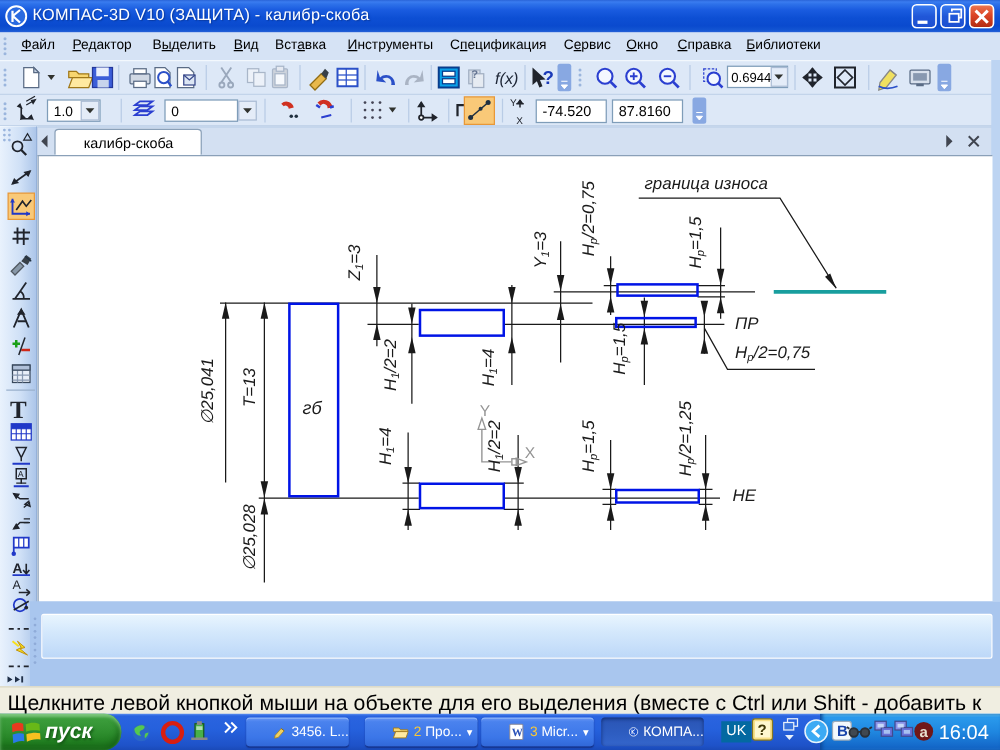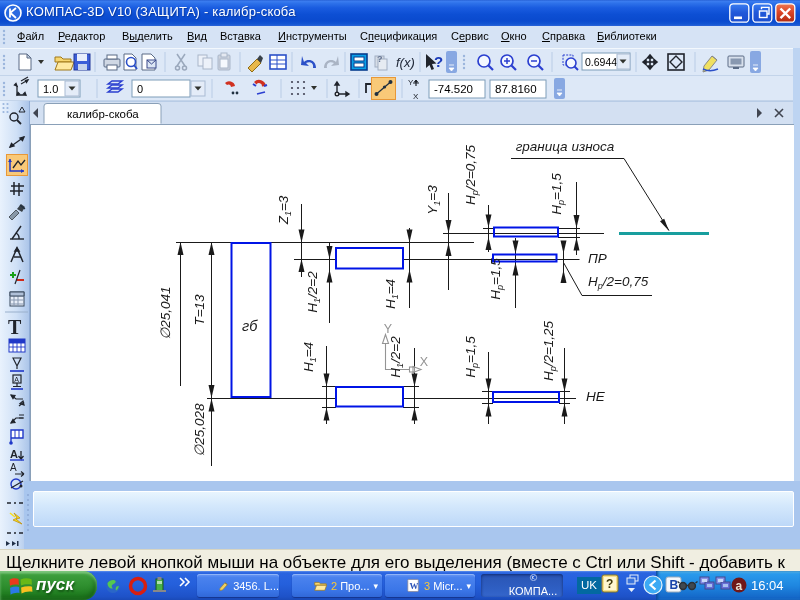--- a/index.html
+++ b/index.html
@@ -24,21 +24,21 @@
   #taskbar{left:0;top:571px;width:800px;height:29px;
     background:linear-gradient(180deg,#5e90ee 0%,#2a64e0 6%,#2560dc 45%,#1e52c8 88%,#1a4ab8 100%);}
   #rightedge{left:793px;top:48px;width:7px;height:433px;background:#bdd4f2;}
   .tbtn{top:574px;height:23px;border-radius:3px;color:#fff;font-size:11px;
     background:linear-gradient(180deg,#6b99f5 0%,#4a82ee 15%,#3b76e8 70%,#3168d8 100%);
     box-shadow:inset 0 1px 0 #8fb4f8, 0 1px 1px #16348c;
     display:flex;align-items:center;gap:4px;padding-left:22px;box-sizing:border-box;overflow:hidden;}
   .tbtn span{white-space:nowrap;}
   .tbtn i{font-style:normal;margin-left:auto;margin-right:4px;font-size:9px;}
   .tbtn.on{background:linear-gradient(180deg,#2a55b4 0%,#2e5ec2 60%,#3566cc 100%);
-    box-shadow:inset 0 1px 3px #102a70;flex-direction:column;}
+    box-shadow:inset 0 1px 3px #102a70;}
 </style></head>
 <body>
 <div class="abs" id="titlebar"></div>
 <div class="abs" id="titletxt">КОМПАС-3D V10 (ЗАЩИТА) - калибр-скоба</div>
 <svg class="abs" style="left:4px;top:4px" width="18" height="18" viewBox="0 0 18 18">
   <circle cx="9" cy="9" r="8" fill="#2a6ae0" stroke="#fff" stroke-width="1.6"></circle>
   <path d="M6 4.5 L6 13.5 M6 9 L12 4 M6.5 9 L12 14" stroke="#fff" stroke-width="1.8" fill="none"></path>
 </svg>
 <svg class="abs" style="left:729px;top:3px" width="68" height="20" viewBox="0 0 68 20">
   <defs>
@@ -662,13 +662,13 @@
   </g>
   <g>
     <rect x="74" y="3" width="9" height="7" fill="#8890e8" stroke="#404a90"></rect>
       <rect x="79" y="8" width="9" height="7" fill="#6870d8" stroke="#404a90"></rect>
     <rect x="76" y="5" width="5" height="3" fill="#c8d8f8"></rect>
       <rect x="81" y="10" width="5" height="3" fill="#a8c0f0"></rect>
   </g>
   <circle cx="97" cy="11" r="7.5" fill="#701818"></circle>
   <text x="93.5" y="15.5" font-size="12" font-weight="bold" fill="#e8e0d0">a</text>
 </svg>
-<div class="abs" style="left:751px;top:578px;color:#fff;font-size:13px;">16:04</div>
+<div class="abs" style="left:751px;top:578px;color:#fff;font-size:16px;">16:04</div>
 
 </body></html>

